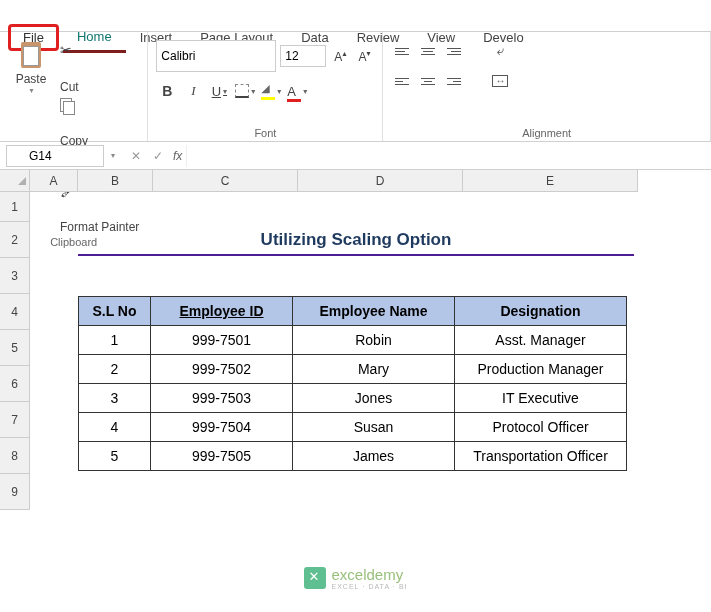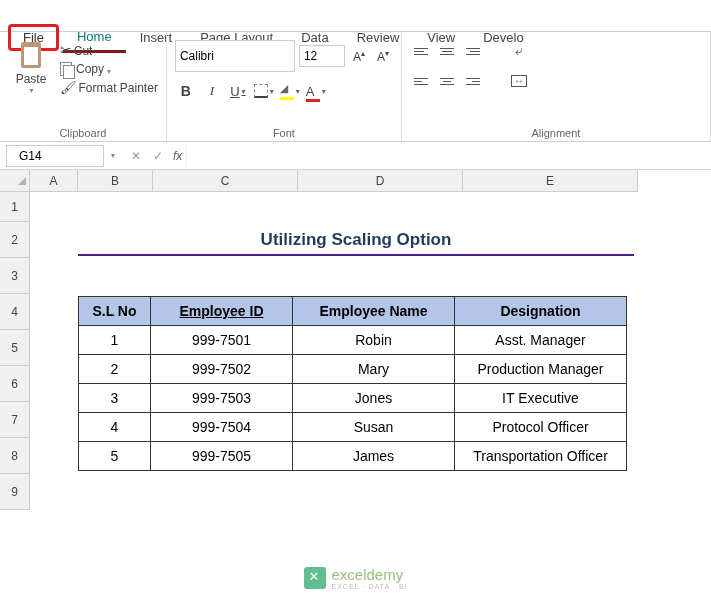--- a/index.html
+++ b/index.html
@@ -15,21 +15,21 @@
 .group-content { display: flex; flex: 1; gap: 6px; }
 .group-label { text-align: center; color: #666; font-size: 11px; padding-top: 2px; }
 
 .paste-block { display: flex; flex-direction: column; align-items: center; width: 46px; padding-top: 4px; }
 .paste-icon { width: 28px; height: 32px; position: relative; }
 .clipboard-back { position: absolute; left: 4px; top: 2px; width: 20px; height: 26px; background: #c8956d; border-radius: 2px; }
 .clipboard-paper { position: absolute; left: 6px; top: 6px; width: 16px; height: 20px; background: #fff; border: 1px solid #999; }
 .paste-label { font-size: 12px; color: #444; margin-top: 0; }
 
 .clip-buttons { display: flex; flex-direction: column; gap: 4px; padding-top: 6px; }
-.clip-btn { display: flex; align-items: flex-end; gap: 2px; color: #444; font-size: 12px; }
+.clip-btn { display: flex; align-items: flex-start; gap: 22px; color: #444; font-size: 12px; flex-direction: column; }
 .scissors-icon::before { content: "✂"; color: #444; font-size: 14px; }
 .copy-icon { width: 14px; height: 14px; position: relative; display: inline-block; }
 .copy-icon::before { content: ""; position: absolute; width: 10px; height: 12px; border: 1px solid #888; background: #fff; left: 0; top: 0; }
 .copy-icon::after { content: ""; position: absolute; width: 10px; height: 12px; border: 1px solid #888; background: #fff; left: 3px; top: 3px; }
 .brush-icon::before { content: "🖌"; font-size: 13px; }
 
 .font-group .group-content { flex-direction: column; gap: 8px; padding-top: 4px; }
 .font-row { display: flex; gap: 4px; align-items: center; }
 .font-select { width: 120px; height: 22px; border: 1px solid #ccc; font-size: 12px; padding: 15px 4px; background: #fff; }
 .size-select { width: 46px; height: 22px; border: 1px solid #ccc; font-size: 12px; padding: 0 4px; background: #fff; }
@@ -49,21 +49,21 @@
 .align-group .group-content { flex-direction: column; gap: 8px; padding-top: 4px; }
 .align-row { display: flex; gap: 4px; }
 .align-btn { width: 22px; height: 22px; display: flex; align-items: center; justify-content: center; }
 .align-lines { display: flex; flex-direction: column; gap: 2px; width: 14px; }
 .align-lines span { height: 1px; background: #555; }
 .wrap-icon::before { content: "⤶"; color: #555; font-size: 13px; }
 .merge-icon { width: 16px; height: 12px; border: 1px solid #555; position: relative; }
 .merge-icon::before { content: "↔"; position: absolute; top: -2px; left: 2px; font-size: 10px; color: #555; }
 
 .formula-bar { display: flex; align-items: center; height: 28px; border-bottom: 1px solid #d0d0d0; background: #fff; }
-.name-box { width: 98px; height: 22px; border: 1px solid #ccc; margin: 0 6px; padding: 0 12px; font-size: 12px; background: #fff; display: flex; align-items: center; }
+.name-box { width: 98px; height: 22px; border: 1px solid #ccc; margin: 0 6px; padding: 0 22px; font-size: 12px; background: #fff; display: flex; align-items: center; }
 .fb-btn { width: 22px; text-align: center; color: #999; font-size: 12px; }
 .fx-label { font-style: italic; color: #666; font-size: 12px; margin: 0 4px; }
 .fb-input { flex: 1; height: 22px; border: none; outline: none; border-left: 1px solid #eee; padding-left: 6px; }
 
 .sheet-area { display: flex; }
 .corner { width: 30px; height: 22px; background: #f0f0f0; border-right: 1px solid #ccc; border-bottom: 1px solid #ccc; display: flex; align-items: center; justify-content: flex-end; padding-right: 3px; }
 .corner::before { content: ""; width: 0; height: 0; border-right: 8px solid #b0b0b0; border-top: 8px solid transparent; }
 .col-headers { display: flex; }
 .col-h { height: 22px; background: #f0f0f0; border-right: 1px solid #ccc; border-bottom: 1px solid #ccc; text-align: center; line-height: 22px; font-size: 12px; color: #444; }
 .row-headers { display: flex; flex-direction: column; }

